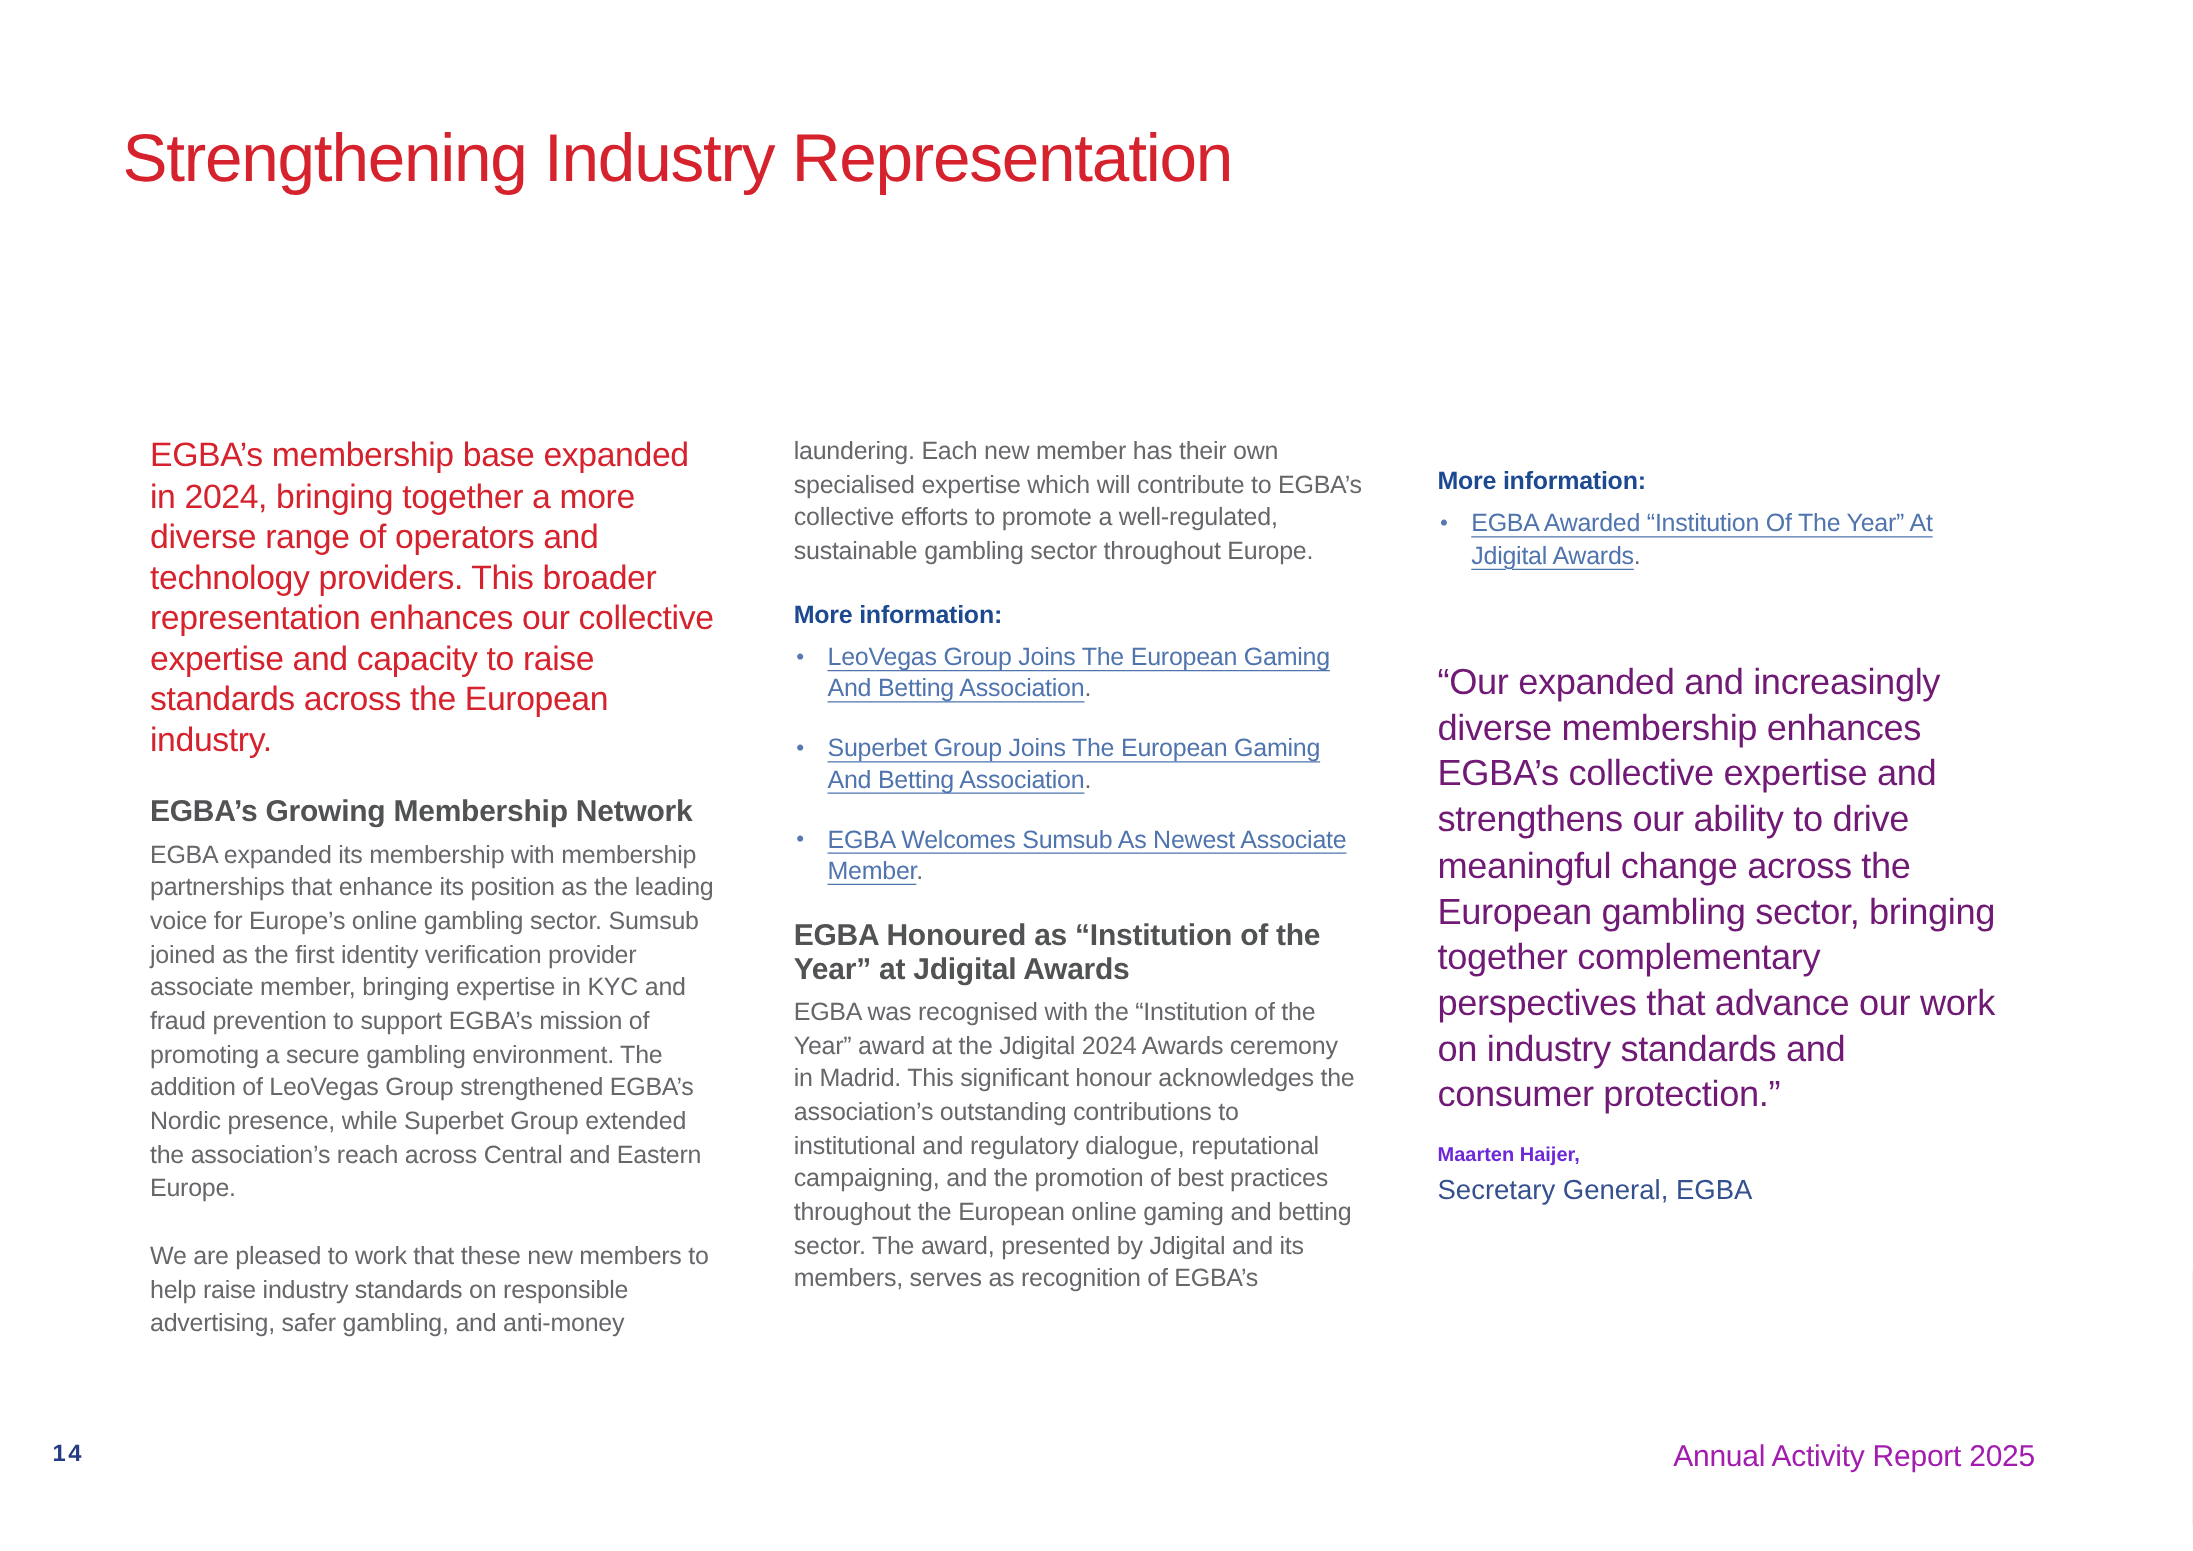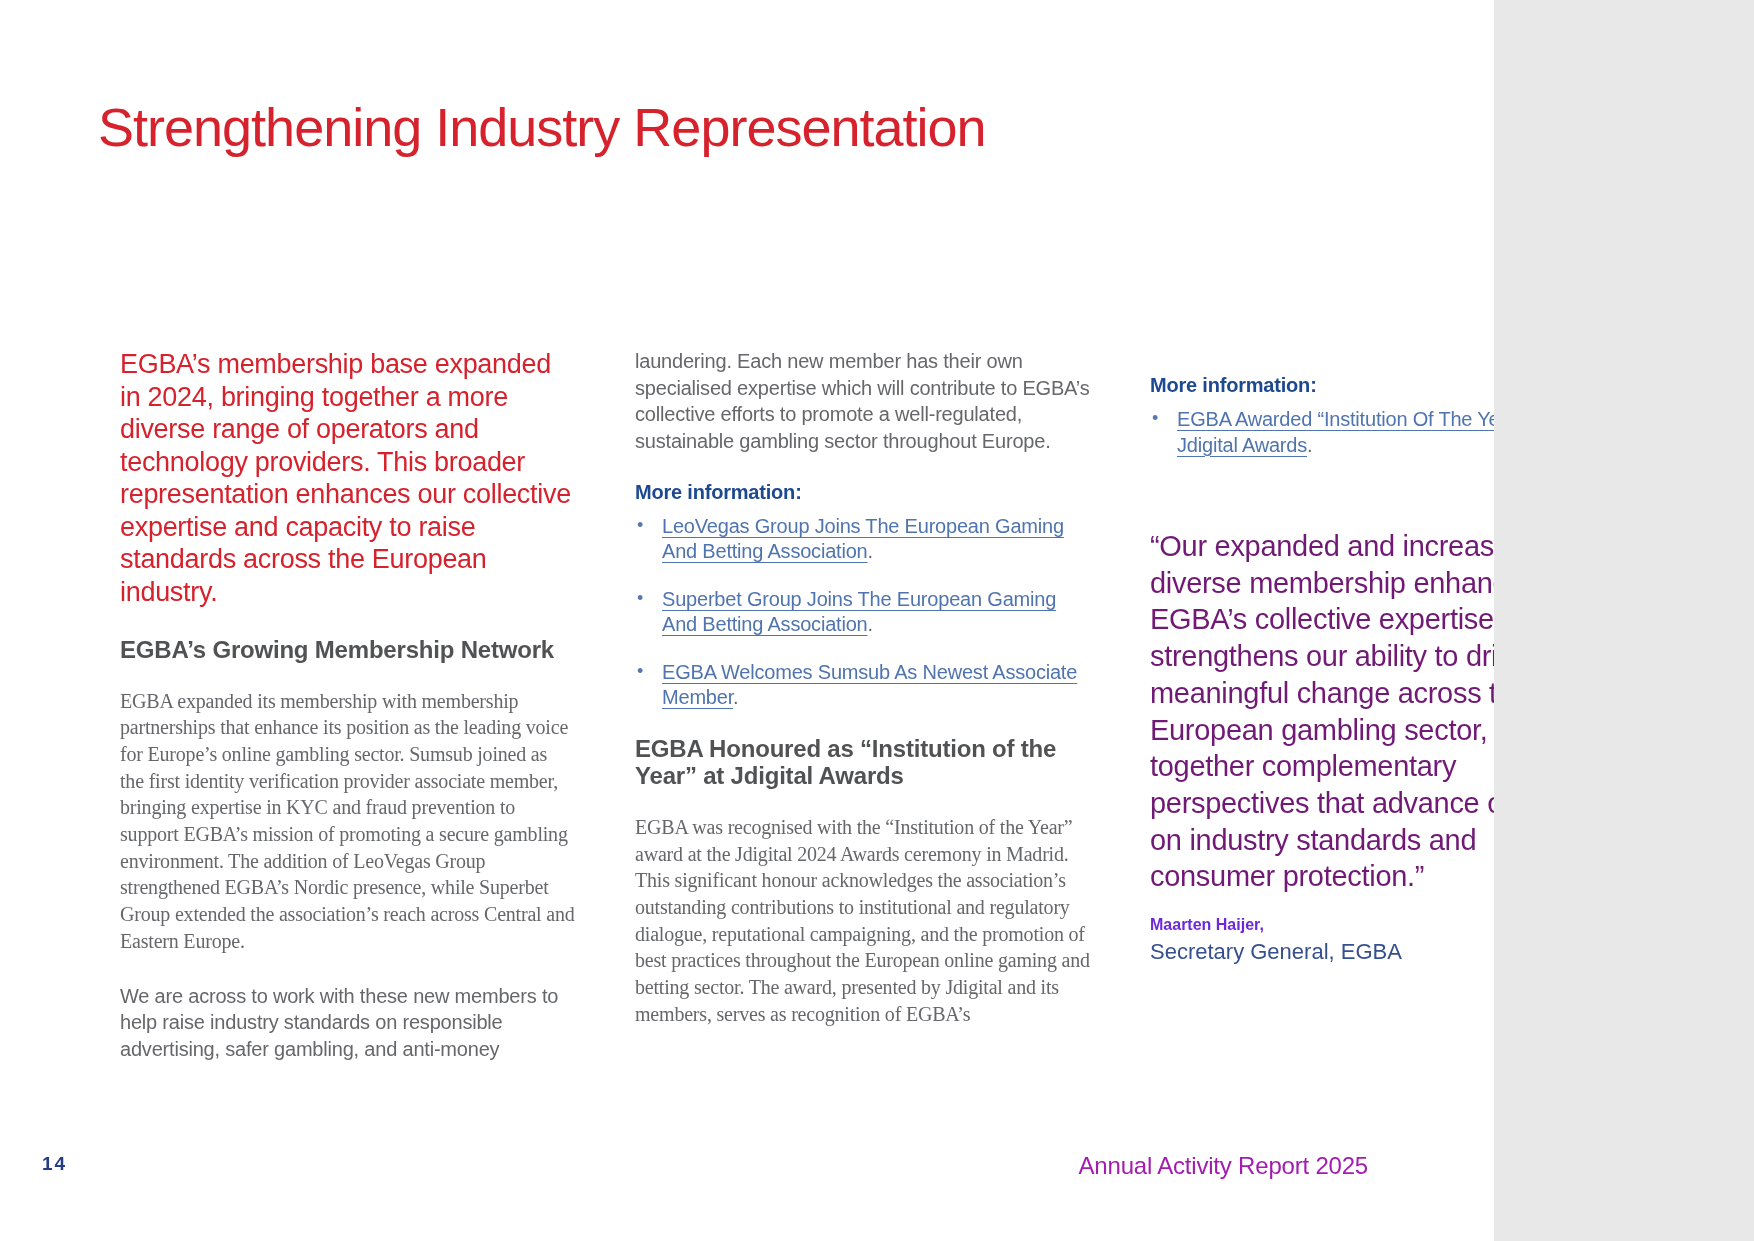--- a/index.html
+++ b/index.html
@@ -1,18 +1,18 @@
 <!DOCTYPE html>
 <html><head>
 <meta charset="utf-8">
 <style>
   html,body{margin:0;padding:0;background:#e8e8e8;}
   .page{
     position:relative;
-    width:1494px;height:1241px;
+    width:1754px;height:1241px;
     background:#ffffff;
     font-family:"Liberation Sans", sans-serif;
     overflow:hidden;
   }
   .page-title{
     position:absolute;left:98px;top:96px;
     font-size:54px;font-weight:300;letter-spacing:-1px;
     color:#d5222d;line-height:1.15;margin:0;
   }
   .columns{
@@ -26,21 +26,21 @@
   }
   .section-heading{
     color:#515254;font-size:24px;font-weight:bold;line-height:27.5px;
     margin:28px 0 0 0;letter-spacing:-0.2px;
   }
   .body-text{
     color:#66676a;font-size:20px;line-height:26.7px;letter-spacing:-0.2px;
     margin:20px 0 0 0;
   }
   .body-text.follow{margin-top:28px;}
-  .body-text.first{margin-top:24px;font-family:Liberation Serif, serif;}
+  .body-text.first{margin-top:7px;}
   .more-info{
     color:#1d4991;font-size:20px;font-weight:bold;
     margin:26px 0 0 0;letter-spacing:-0.2px;
   }
   ul.link-list{list-style:none;margin:10px 0 0 0;padding:0;}
   ul.link-list li{
     position:relative;padding-left:27px;margin-bottom:22px;
     font-size:20px;line-height:25.5px;letter-spacing:-0.2px;
   }
   ul.link-list li:last-child{margin-bottom:0;}
@@ -75,21 +75,21 @@
 <div class="page">
 
   <h1 class="page-title">Strengthening Industry Representation</h1>
 
   <div class="columns">
 
     <div class="col">
       <p class="intro">EGBA’s membership base expanded in 2024, bringing together a more diverse range of operators and technology providers. This broader representation enhances our collective expertise and capacity to raise standards across the European industry.</p>
       <h2 class="section-heading">EGBA’s Growing Membership Network</h2>
       <p class="body-text first">EGBA expanded its membership with membership partnerships that enhance its position as the leading voice for Europe’s online gambling sector. Sumsub joined as the first identity verification provider associate member, bringing expertise in KYC and fraud prevention to support EGBA’s mission of promoting a secure gambling environment. The addition of LeoVegas Group strengthened EGBA’s Nordic presence, while Superbet Group extended the association’s reach across Central and Eastern Europe.</p>
-      <p class="body-text follow">We are across to work with these new members to help raise industry standards on responsible advertising, safer gambling, and anti-money</p>
+      <p class="body-text follow">We are pleased to work that these new members to help raise industry standards on responsible advertising, safer gambling, and anti-money</p>
     </div>
 
     <div class="col">
       <p class="body-text" style="margin-top:0">laundering. Each new member has their own specialised expertise which will contribute to EGBA’s collective efforts to promote a well-regulated, sustainable gambling sector throughout Europe.</p>
       <p class="more-info">More information:</p>
       <ul class="link-list">
         <li>
           <span class="bullet">•</span><a class="doc-link">LeoVegas Group Joins The European Gaming And Betting Association</a><span class="link-suffix">.</span>
         </li>
         <li>

